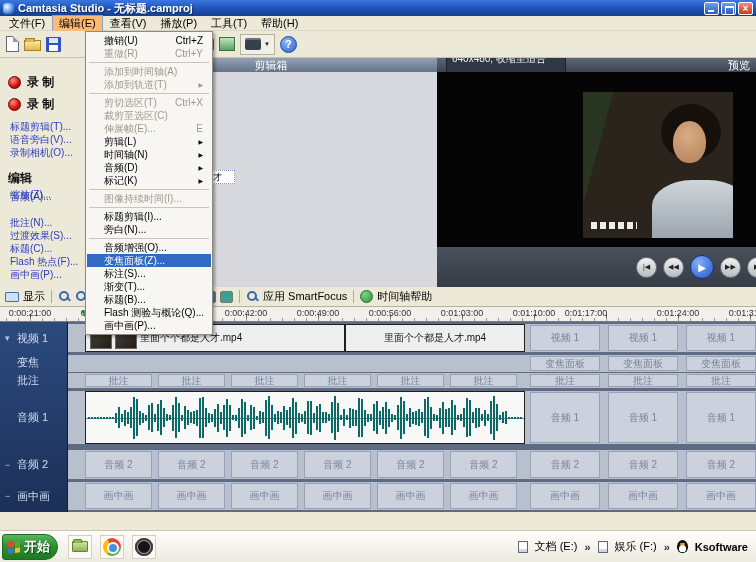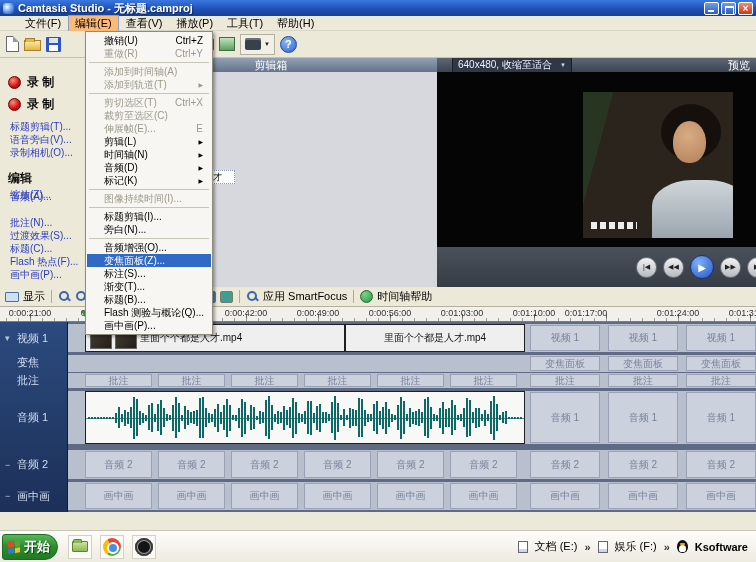--- a/index.html
+++ b/index.html
@@ -17,21 +17,21 @@
 .win-btns{margin-left:auto;display:flex;gap:2px}
 .wbtn{width:15px;height:13px;border:1px solid #fff;border-radius:2px;position:relative;
   background:linear-gradient(180deg,#6f9ef0,#2a5bc0)}
 .wbtn.close{background:linear-gradient(180deg,#ef8b77,#c93b1d)}
 .wbtn.min::after{content:"";position:absolute;left:3px;bottom:2px;width:6px;height:2px;background:#fff}
 .wbtn.max::after{content:"";position:absolute;left:3px;top:3px;width:7px;height:6px;border:1px solid #fff;border-top-width:2px}
 .wbtn .glyph{position:absolute;inset:0;color:#fff;font-size:10px;line-height:12px;text-align:center;font-weight:bold}
 
 
 .menubar{position:absolute;left:0;top:16px;right:0;height:15px;background:#ece9d8;
-  border-bottom:1px solid #d9d5c8;display:flex;align-items:center;padding-left:18px}
+  border-bottom:1px solid #d9d5c8;display:flex;align-items:center;padding-left:2px}
 .mb-item{padding:1px 7px;white-space:nowrap}
 .mb-item.active{background:#fdba74;border:1px solid #8aa0c8;padding:0 6px}
 
 
 .toolbar{position:absolute;left:0;top:31px;right:0;height:27px;background:#ece9d8;
   border-bottom:1px solid #c6c2b2;display:flex;align-items:center;gap:5px;padding-left:6px}
 .tbspacer{width:125px}
 .ic-new{width:13px;height:16px;background:#fff;border:1px solid #667;position:relative}
 .ic-new::after{content:"";position:absolute;right:-1px;top:-1px;border:3px solid;border-color:#ece9d8 #ece9d8 #99a #99a}
 .ic-open{width:17px;height:11px;background:linear-gradient(180deg,#ffe9a0,#e0b84e);border:1px solid #a5812c;position:relative;margin-top:3px}
@@ -60,22 +60,22 @@
 .clipbin{position:absolute;left:105px;top:0;width:332px;height:229px;background:#d6d8de}
 .panel-hdr{height:14px;background:linear-gradient(180deg,#93a0b4,#64738b);color:#fff;font-size:11px;
   display:flex;align-items:center;justify-content:center;position:relative}
 .cb-thumb{position:absolute;left:45px;top:57px;width:38px;height:47px;border:1px solid #777;
   background:linear-gradient(135deg,#5a4f43,#241f19)}
 .cb-label{position:absolute;left:32px;top:112px;width:98px;height:14px;background:#fff;border:1px dotted #8899bb;
   font-size:9px;display:flex;align-items:center;justify-content:center;white-space:nowrap;overflow:hidden}
 
 .preview{position:absolute;left:437px;top:0;width:319px;height:229px;background:#14161a;overflow:hidden}
 .preview .panel-hdr{justify-content:flex-start;background:linear-gradient(180deg,#5d6675,#3c4453)}
-.size-dd{margin-left:15px;height:28px;background:#303845;border:1px solid #1b2029;color:#eef;font-size:10px;
-  display:flex;align-items:center;padding:0 5px;gap:8px;white-space:nowrap}
+.size-dd{margin-left:9px;height:28px;background:#303845;border:1px solid #1b2029;color:#eef;font-size:10px;
+  display:flex;align-items:flex-start;padding:0 5px;gap:8px;white-space:nowrap}
 .size-dd .caret{color:#cdd6e4}
 .preview-title{position:absolute;right:6px;color:#fff}
 .video-area{position:absolute;left:0;top:14px;right:0;height:175px;background:#050505}
 .video-frame{position:absolute;left:146px;top:20px;width:150px;height:146px;overflow:hidden;
   background:linear-gradient(105deg,#273521 0 16%,#2a241d 16% 100%)}
 .hair{position:absolute;left:52%;top:8%;width:60px;height:56px;border-radius:50%;background:#15100c}
 .face{position:absolute;left:60%;top:20%;width:33px;height:42px;border-radius:50% 50% 46% 46%;
   background:radial-gradient(circle at 45% 35%,#d8ac84,#b3805a)}
 .shoulders{position:absolute;left:46%;top:60%;width:96px;height:62px;border-radius:42% 42% 0 0;
   background:linear-gradient(180deg,#cfd6da,#98a2ac)}

